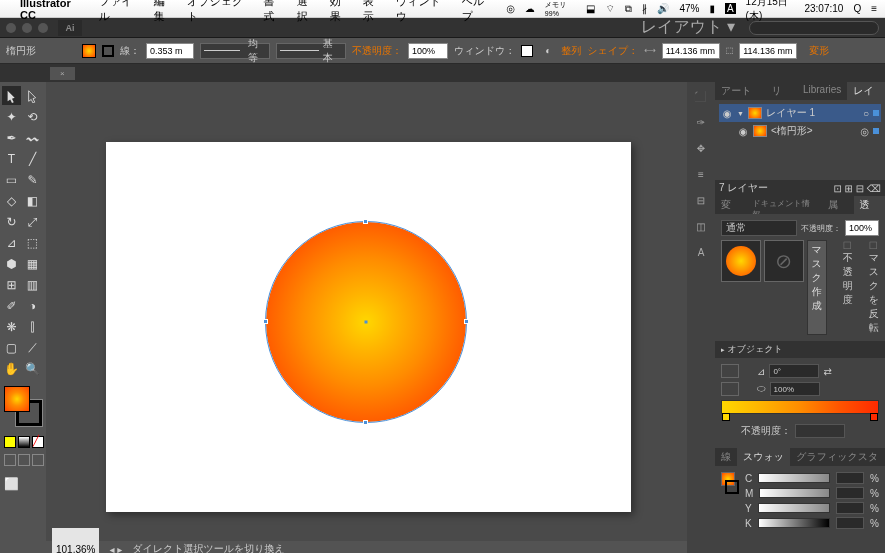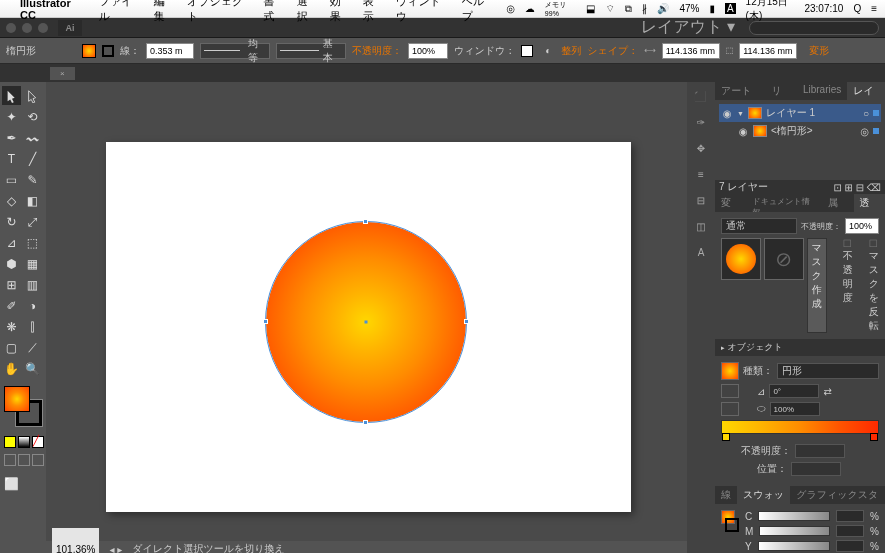--- a/index.html
+++ b/index.html
@@ -286,47 +286,36 @@
           <div class="mask-btn">マスク作成</div>
           <span style="color:#777">☐ <span>不透明度</span></span>
           <span style="color:#777">☐ <span>マスクを反転</span></span>
         </div>
       </div>
     </div>
 
     <div class="panel-header">オブジェクト</div>
     <div class="gradient-panel">
       <div class="grad-row">
-        <div class="grad-sw"></div>
-        <span>種類：</span>
-        <div class="trans-dd" style="flex:1">
-            <span>円形</span>
-          </div>
-      </div>
-      <div class="grad-row">
         <span style="width:18px;height:14px;border:1px solid #666;display:inline-block"></span>
         <span style="margin-left:14px">⊿</span>
         <input class="grad-input" value="0°" style="">
         <span>⇄</span>
       </div>
       <div class="grad-row">
         <span style="width:18px;height:14px;border:1px solid #666;display:inline-block;margin-left:0"></span>
         <span style="margin-left:14px">⬭</span>
         <input class="grad-input" value="100%" style="">
       </div>
       <div class="grad-bar">
         <div class="grad-stop" style="left:0;background:#ffd700"></div>
         <div class="grad-stop" style="right:0;background:#ff2a00"></div>
       </div>
       <div class="grad-row" style="margin-top:10px;color:#777">
         <span style="margin-left:20px">不透明度：</span>
-        <input class="grad-input" style="background: rgb(51, 51, 51);">
-      </div>
-      <div class="grad-row" style="color:#777">
-        <span style="margin-left:36px">位置：</span>
         <input class="grad-input" style="background: rgb(51, 51, 51);">
       </div>
     </div>
 
     <div class="panel-tabs">
       <div class="ptab">線</div>
       <div class="ptab active">スウォッチ</div>
       <div class="ptab">グラフィックスタイル</div>
     </div>
 

